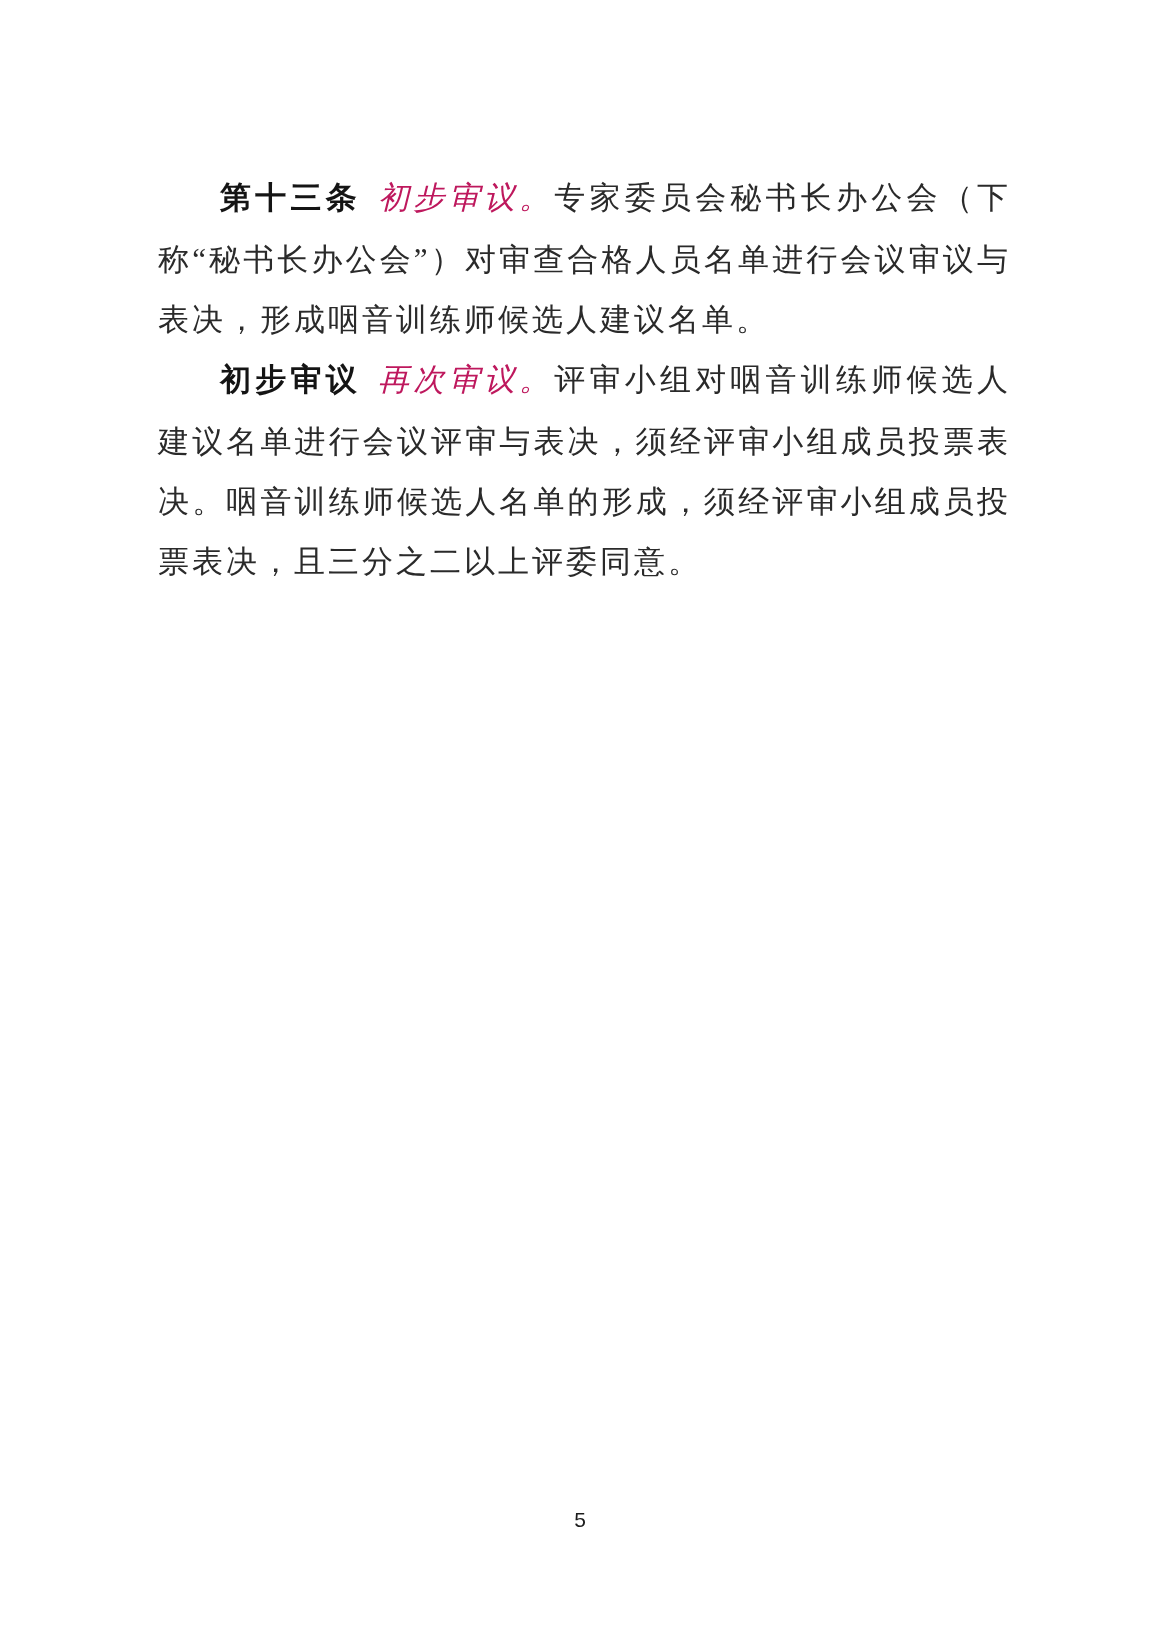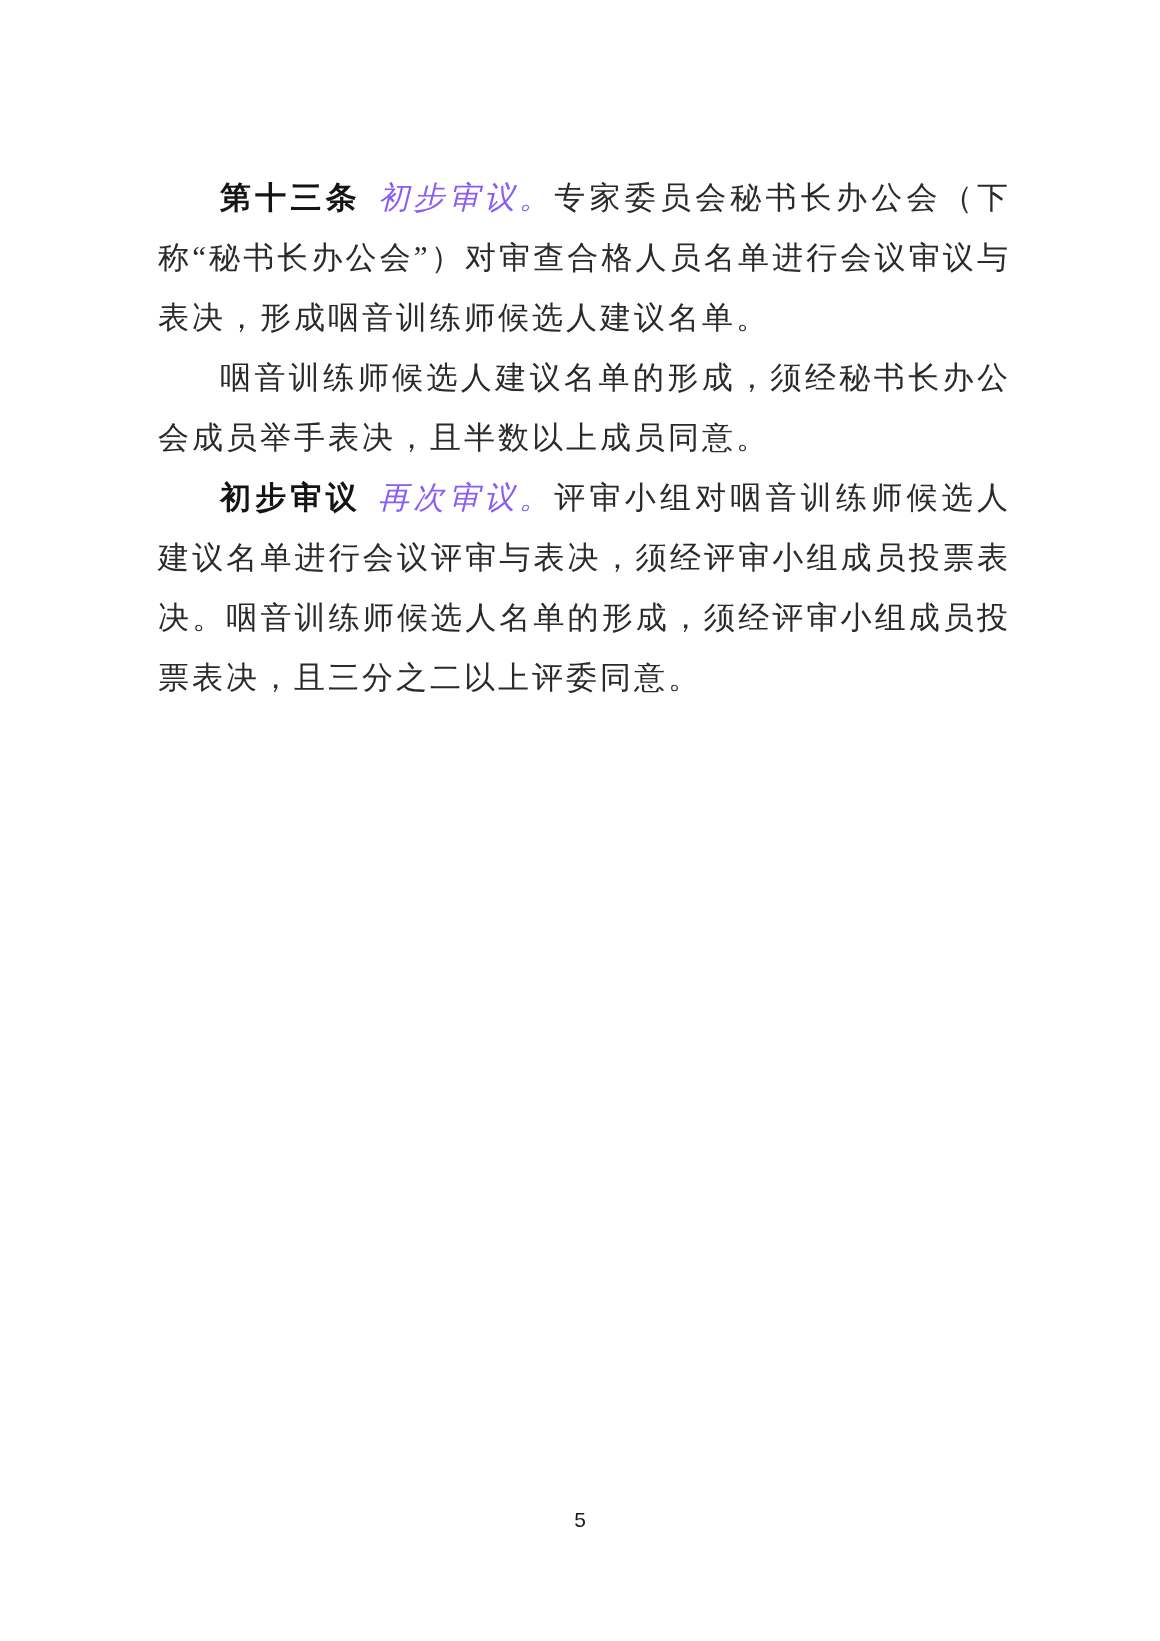--- a/index.html
+++ b/index.html
@@ -33,21 +33,22 @@
     word-break: break-all;
   }
   .run { font-style: normal; margin-top: 8px; }
   .run-bold {
     font-weight: bold;
     color: #141414;
     margin-right: 0.55em;
   }
   .run-italic {
     font-style: italic;
-    color: #8b5cf6;
+    color: #be185d;
+    font-family: Liberation Mono, monospace;
   }
   .run-normal { color: #2a2a2a; }
   .footer {
     position: absolute;
     left: 0;
     right: 0;
     top: 1508px;
     text-align: center;
   }
   .page-number {
@@ -55,19 +56,18 @@
     font-size: 21px;
     color: #1c1c1c;
   }
 </style>
 </head>
 <body>
 
 <div class="page">
   <div class="content">
       <p class="para"><span class="run run-bold">第十三条</span><span class="run run-italic">初步审议。</span><span class="run run-normal">专家委员会秘书长办公会（下称“秘书长办公会”）对审查合格人员名单进行会议审议与表决，形成咽音训练师候选人建议名单。</span></p>
-      <p class="para"><span class="run run-normal">咽音训练师候选人建议名单的形成，须经秘书长办公会成员举手表决，且半数以上成员同意。</span></p>
       <p class="para"><span class="run run-bold">初步审议</span><span class="run run-italic">再次审议。</span><span class="run run-normal">评审小组对咽音训练师候选人建议名单进行会议评审与表决，须经评审小组成员投票表决。咽音训练师候选人名单的形成，须经评审小组成员投票表决，且三分之二以上评委同意。</span></p>
     </div>
   <div class="footer">
     <span class="page-number">5</span>
   </div>
 </div>
 
 </body></html>

